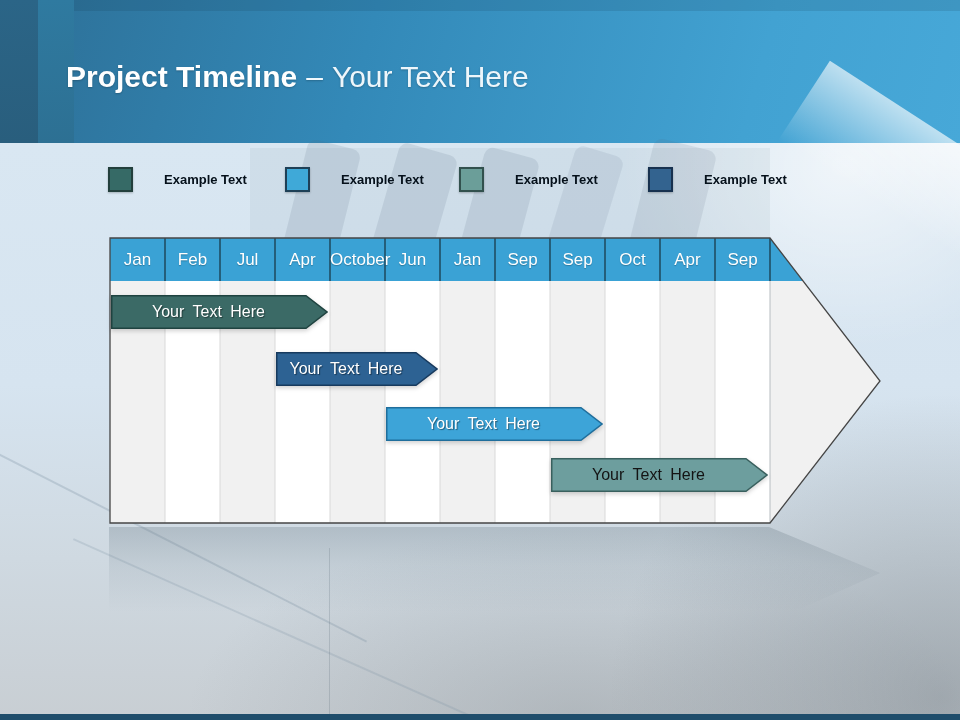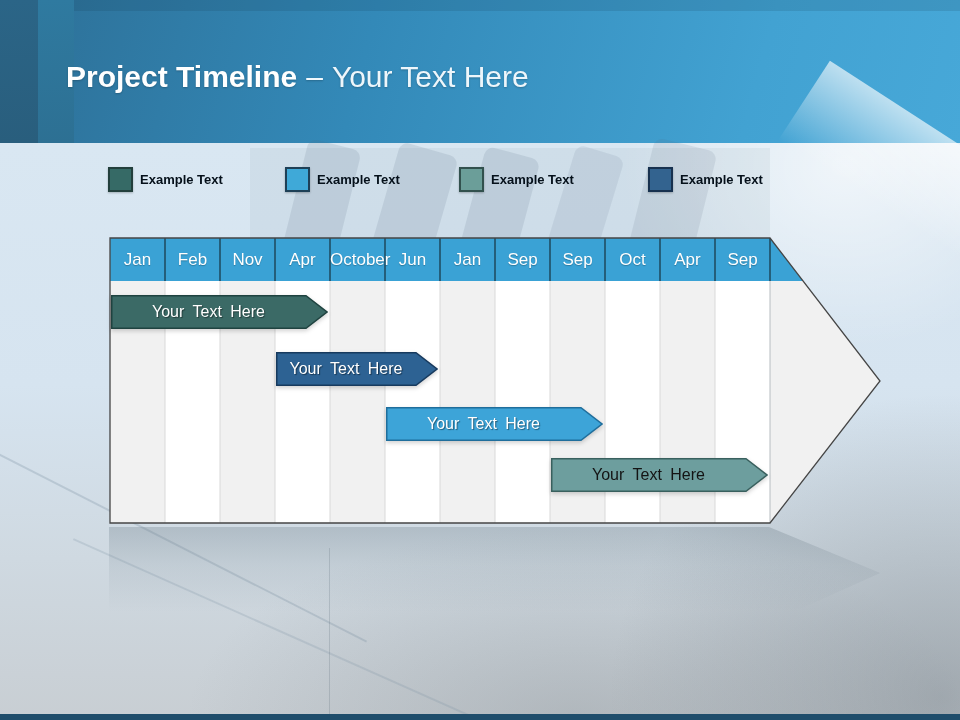--- a/index.html
+++ b/index.html
@@ -42,21 +42,21 @@
   .tile1{position:absolute;left:-40px;top:400px;width:430px;height:2px;
          background:rgba(120,140,158,.28);transform:rotate(27deg);}
   .tile2{position:absolute;left:50px;top:505px;width:540px;height:2px;
          background:rgba(120,140,158,.22);transform:rotate(24deg);}
   .legline{position:absolute;left:329px;top:405px;width:1px;height:170px;
          background:rgba(95,112,124,.25);}
   .bottom-bar{position:absolute;left:0;bottom:0;width:960px;height:6px;background:#1f4d6b;}
 
   
   .legend{position:absolute;left:0;top:167px;width:960px;height:30px;}
-  .legend-item{position:absolute;top:0;display:flex;align-items:center;gap:7px;}
+  .legend-item{position:absolute;top:0;display:flex;align-items:center;gap:31px;}
   .legend-swatch{width:25px;height:25px;border:2px solid #20333d;box-sizing:border-box;
                  box-shadow:0 1px 2px rgba(0,0,0,.25);}
   .legend-label{font-size:13px;font-weight:700;color:#05101a;}
 
   
   .chart{position:absolute;left:109px;top:237px;width:772px;height:287px;}
   .chart-svg{position:absolute;left:0;top:0;}
   .months{position:absolute;left:1px;top:1px;width:660px;height:43px;display:flex;}
   .month-cell{width:55px;height:36px;line-height:43px;text-align:center;
               color:#ffffff;font-size:17px;text-shadow:0 1px 1px rgba(0,0,0,.25);}
@@ -164,21 +164,21 @@
           <line x1="496" y1="1" x2="496" y2="44" stroke="#1C4254" stroke-width="1.4"></line>
           <line x1="551" y1="1" x2="551" y2="44" stroke="#1C4254" stroke-width="1.4"></line>
           <line x1="606" y1="1" x2="606" y2="44" stroke="#1C4254" stroke-width="1.4"></line>
           <line x1="661" y1="1" x2="661" y2="44" stroke="#1C4254" stroke-width="1.4"></line>
         </g>
         <polygon points="1,1 661,1 771,144 661,286 1,286" fill="none" stroke="#454545" stroke-width="1.3"></polygon>
       </svg>
     <div class="months" id="months">
         <div class="month-cell">Jan</div>
         <div class="month-cell">Feb</div>
-        <div class="month-cell">Nov</div>
+        <div class="month-cell">Jul</div>
         <div class="month-cell">Apr</div>
         <div class="month-cell">October</div>
         <div class="month-cell">Jun</div>
         <div class="month-cell">Jan</div>
         <div class="month-cell">Sep</div>
         <div class="month-cell">Sep</div>
         <div class="month-cell">Oct</div>
         <div class="month-cell">Apr</div>
         <div class="month-cell">Sep</div>
       </div>

